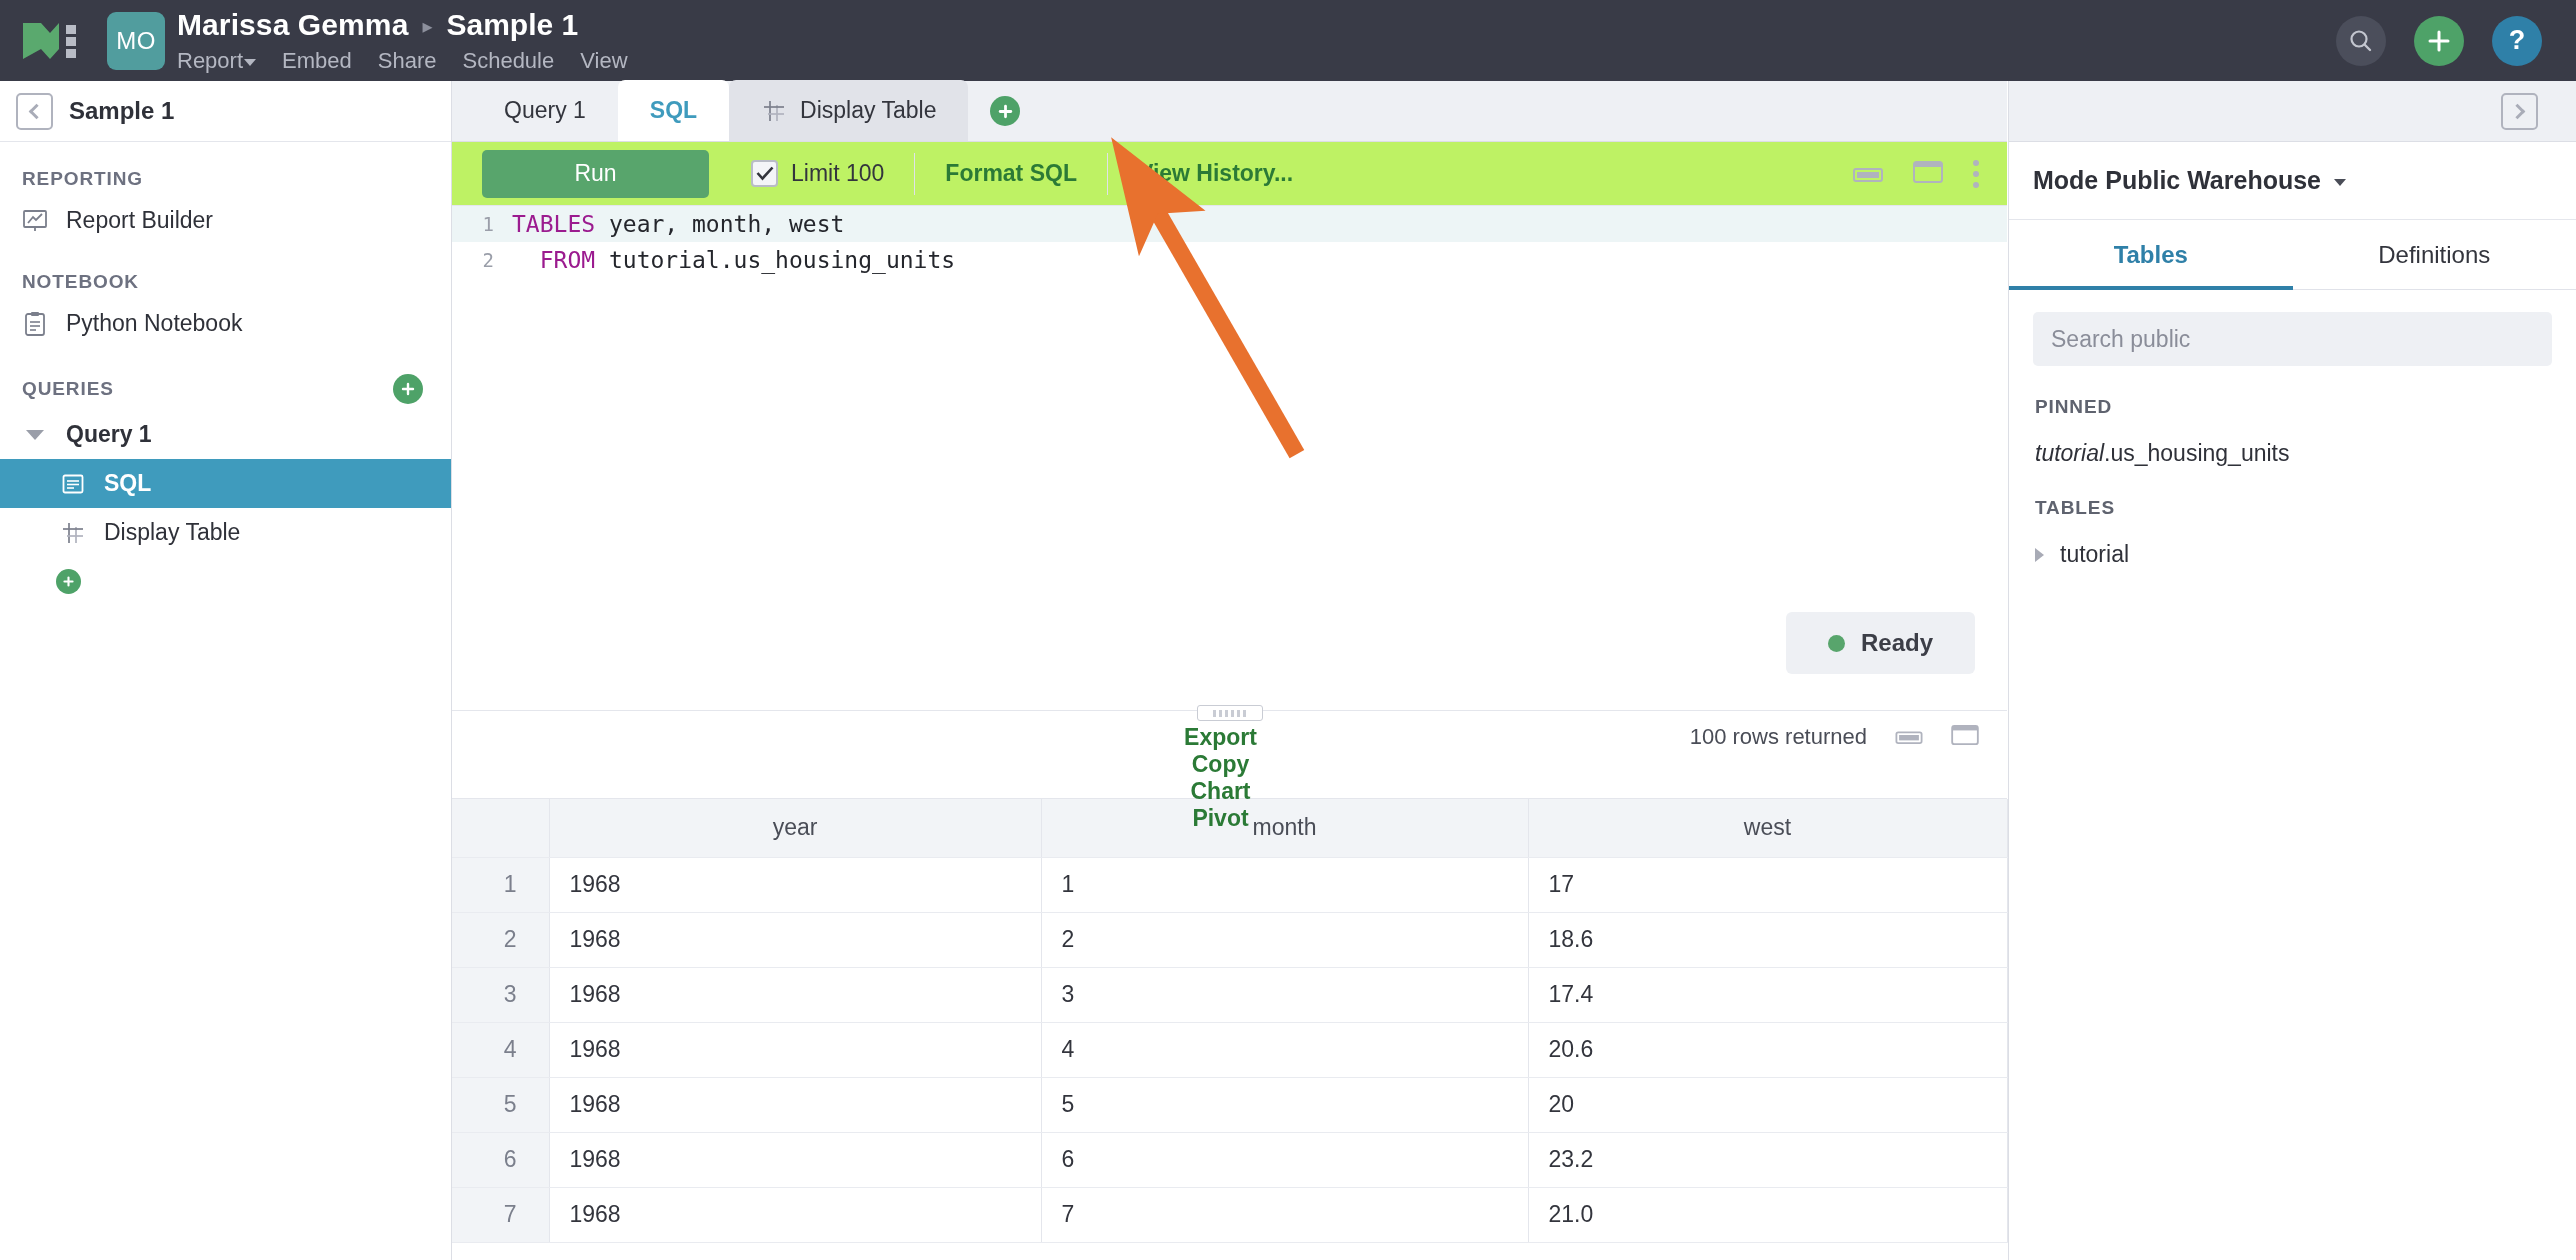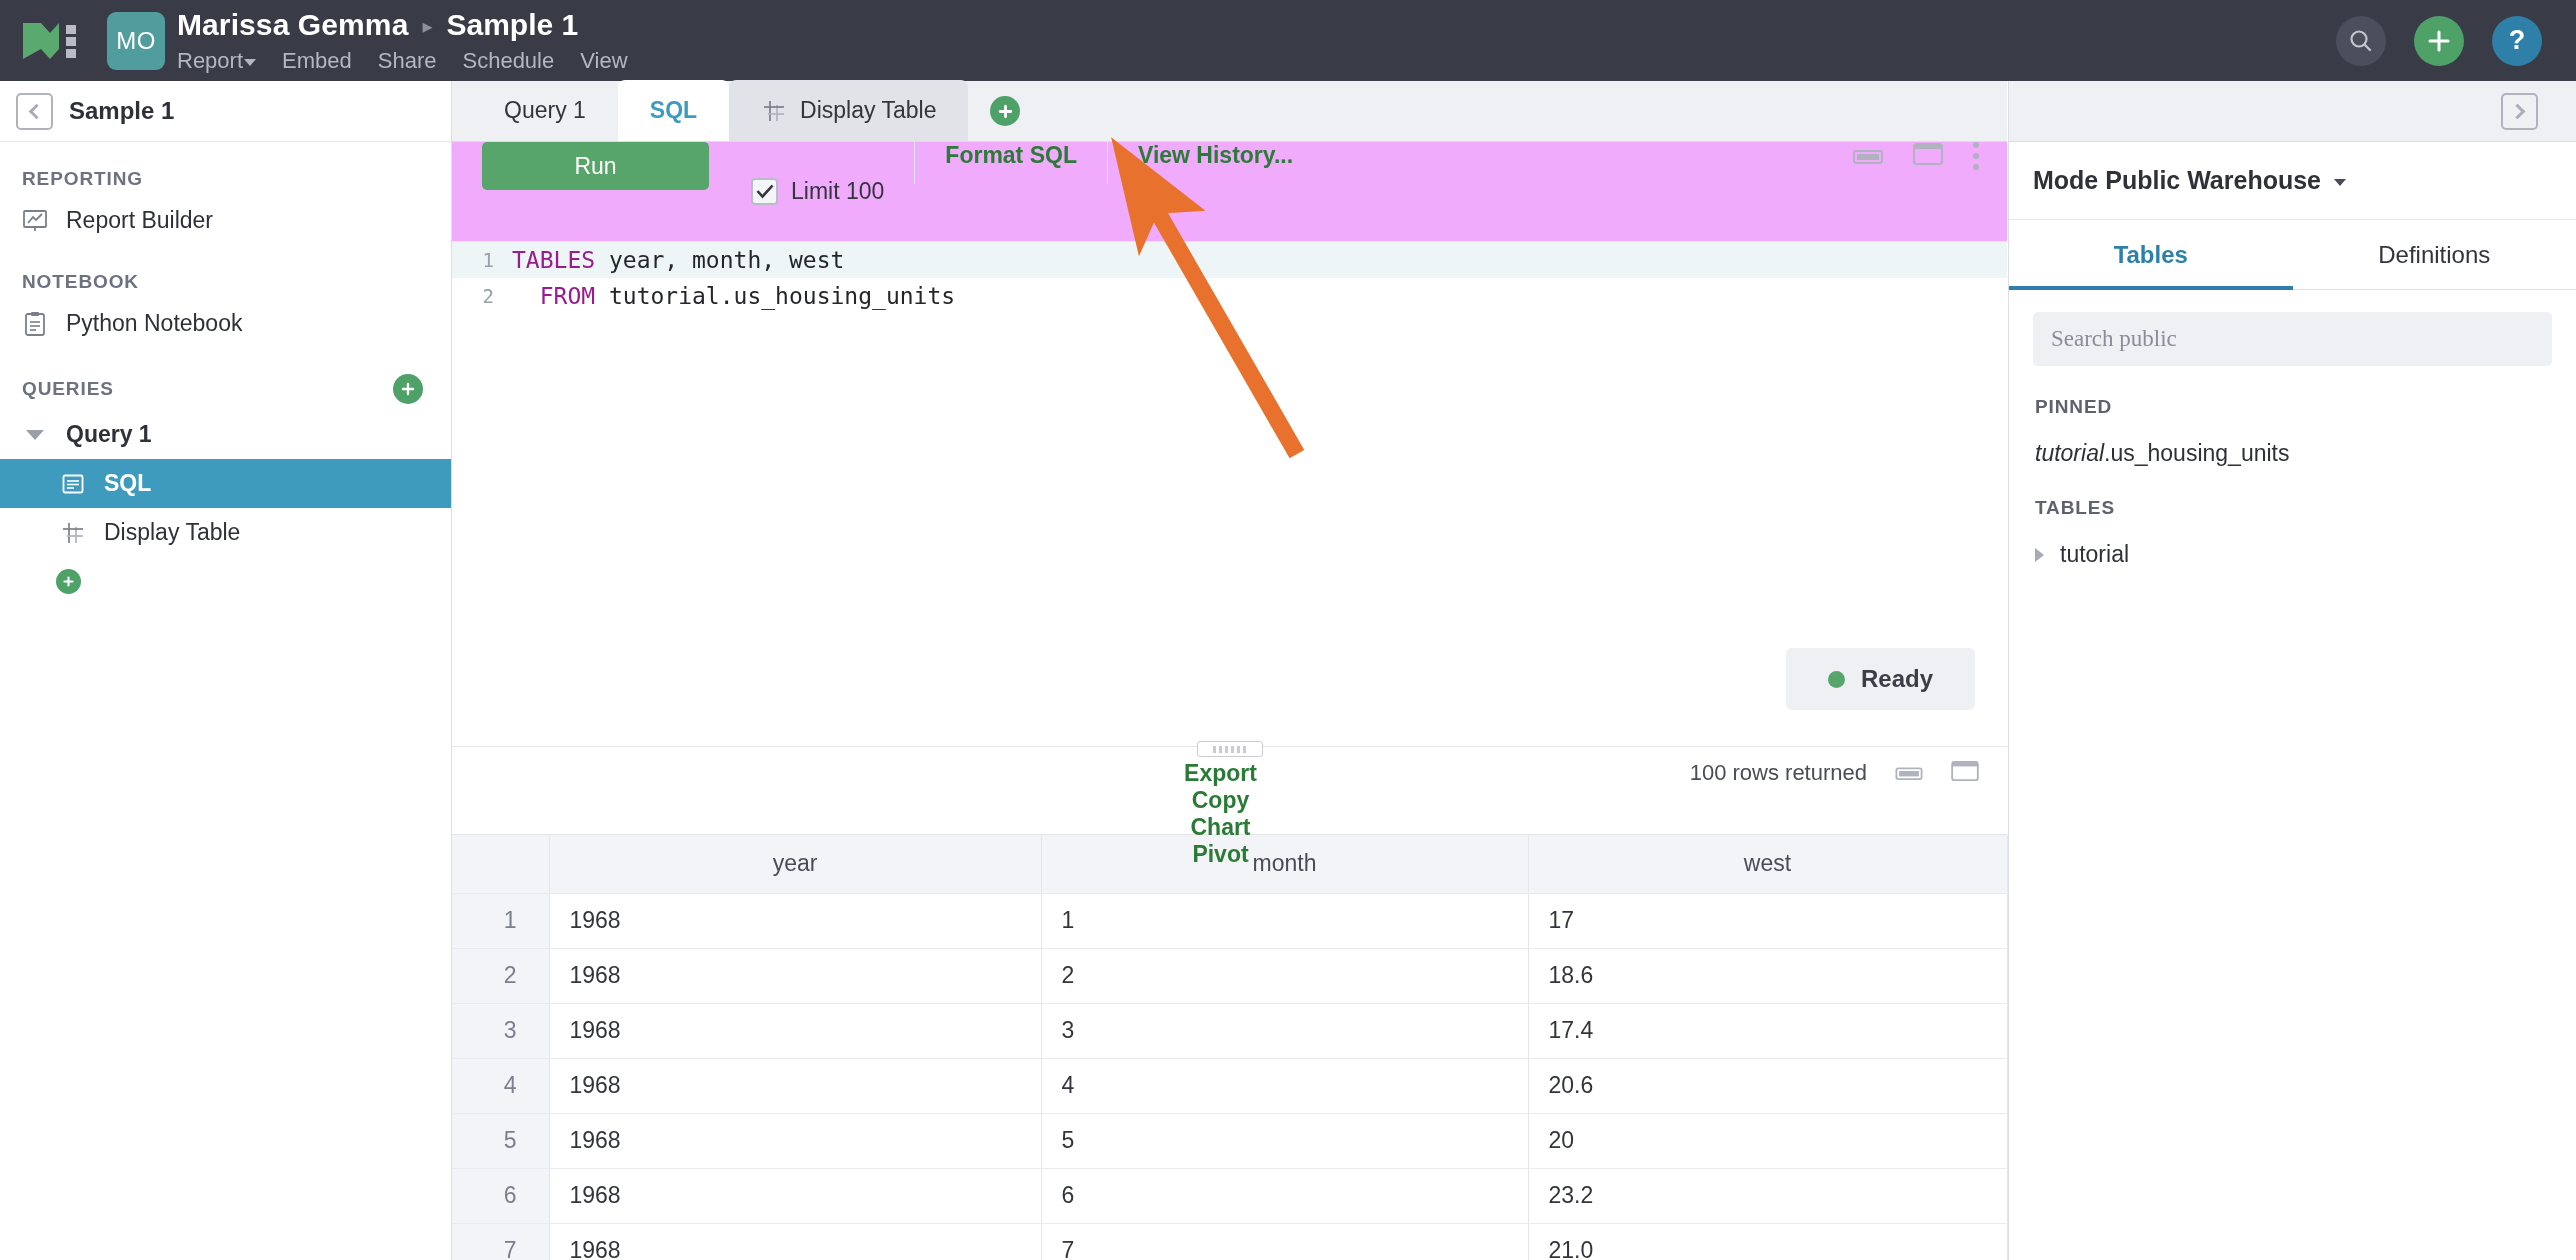--- a/index.html
+++ b/index.html
@@ -105,22 +105,22 @@
     height: 61px; display: flex; align-items: center; gap: 13px;
     padding: 0 32px; font-size: 23px; color: #33353d; cursor: pointer;
     border-top-left-radius: 7px; border-top-right-radius: 7px;
   }
   .tab.plain { background: transparent; }
   .tab.active { background: #ffffff; color: #3f9bbd; font-weight: 700; }
   .tab.shaded { background: #e1e3e9; }
   .tab-plus { margin-left: 22px; align-self: center; }
 
   .sqltoolbar {
-    height: 100px; display: flex; padding-left: 30px;
-    border-bottom: 1px solid #e4e6ec; background: #f0abfc; position: relative;
+    height: 64px; display: flex; align-items: center; padding-left: 30px;
+    border-bottom: 1px solid #e4e6ec; background: #bef264; position: relative;
   }
   .run-btn {
     width: 227px; height: 48px; background: #58a56c; color: #fff; border: none;
     border-radius: 5px; font-size: 23px; font-family: inherit; cursor: pointer;
   }
   .limit-wrap { display: flex; align-items: center; gap: 13px; margin-left: 42px; }
   .chk {
     width: 27px; height: 27px; border: 2px solid #b9bcc6; border-radius: 4px; background: #f4f5f8;
     display: flex; align-items: center; justify-content: center; cursor: pointer;
   }
@@ -196,21 +196,21 @@
   .rp-tab {
     flex: 1; display: flex; align-items: center; justify-content: center;
     font-size: 24px; color: #33353d; cursor: pointer; position: relative;
   }
   .rp-tab.active { color: #2f80a8; font-weight: 700; }
   .rp-tab.active::after {
     content: ""; position: absolute; left: 0; right: 0; bottom: -1px; height: 4px; background: #2f80a8;
   }
   .rp-search {
     margin: 22px 24px 0 24px; height: 54px; background: #eef0f4; border: none; border-radius: 5px;
-    padding: 16px 18px; font-size: 23px; color: #33353d; font-family: Liberation Serif, serif; width: calc(100% - 48px);
+    padding: 16px 18px; font-size: 23px; color: #33353d; font-family: Liberation Sans, sans-serif; width: calc(100% - 48px);
   }
   .rp-search::placeholder { color: #8a8d99; }
   .rp-group { font-size: 19px; font-weight: 700; color: #5f636f; letter-spacing: 0.9px; padding: 30px 0 0 26px; }
   .rp-entry { font-size: 23px; color: #2f3139; padding: 22px 0 0 26px; cursor: pointer; }
   .rp-entry em { font-style: italic; }
   .rp-tree { display: flex; align-items: center; gap: 16px; padding: 22px 0 0 26px; font-size: 23px; color: #2f3139; cursor: pointer; }
 
   
   .annot { position: absolute; inset: 0; pointer-events: none; }
 </style>

